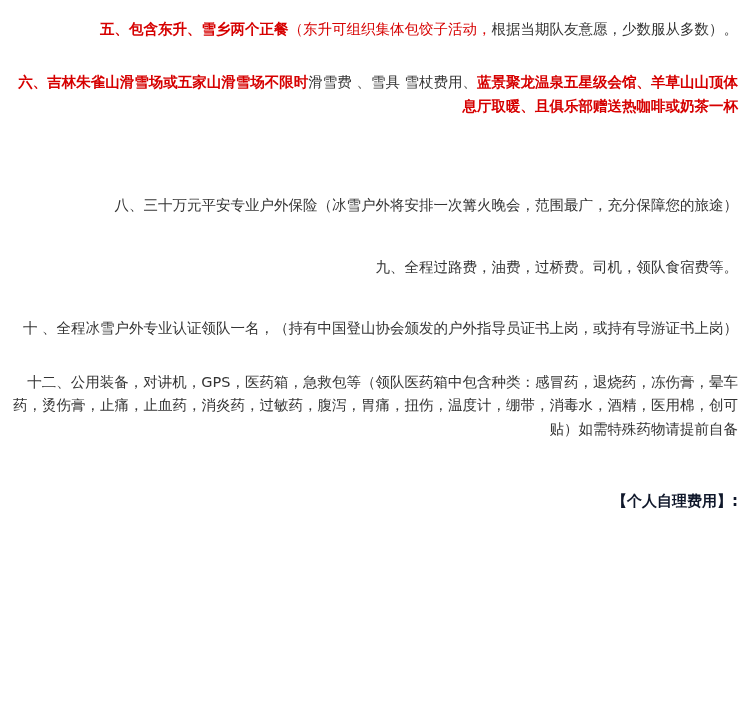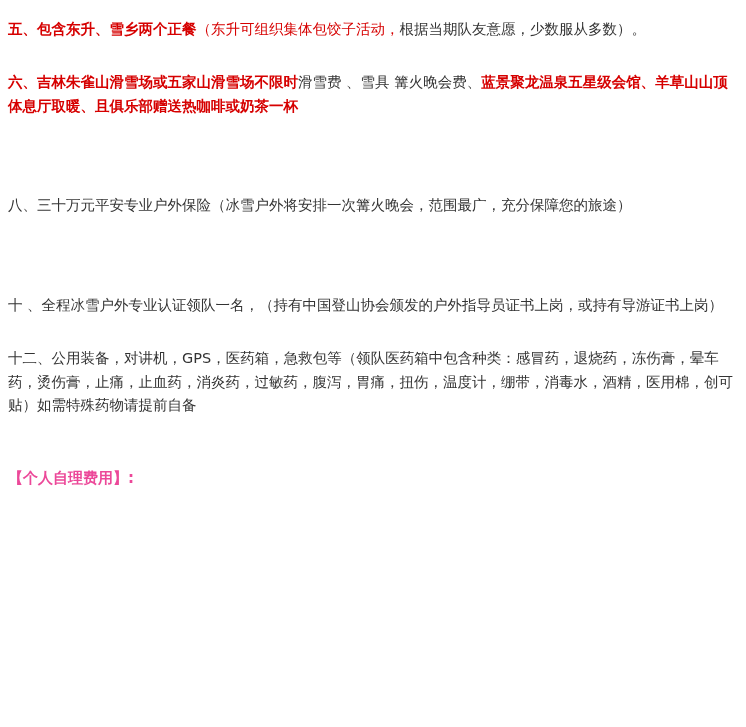--- a/index.html
+++ b/index.html
@@ -12,69 +12,73 @@
     height: 727px;
     overflow: hidden;
     font-family: "DejaVu Sans", "Liberation Sans", sans-serif;
     color: #333333;
   }
   .page {
     position: relative;
     width: 746px;
     padding: 0;
     box-sizing: border-box;
+    text-align: right;
   }
   .para {
     font-size: 14.5px;
     line-height: 1.62;
     padding: 0 8px 0 8px;
     margin: 0;
   }
   .blk { color: #333333; }
   .red { color: #d60000; }
   .bold { font-weight: bold; }
   .gap-18 { height: 18px; }
   .gap-30 { height: 30px; }
   .gap-38 { height: 38px; }
   .gap-48 { height: 48px; }
   .heading-red {
     font-size: 15px;
     font-weight: bold;
-    color: #ec4899;
+    color: #0f172a;
     line-height: 1.7;
   }
 </style>
 </head>
 <body>
 
 <div class="page">
 
   <div class="gap-18"></div>
 
   <p class="para">
     <span class="red bold">五、</span><span class="red bold">包含东升、雪乡两个正餐</span><span class="red">（东升可组织集体包饺子活动，</span><span class="blk">根据当期队友意愿，少数服从多数）。</span>
   </p>
 
   <div class="gap-30"></div>
 
   <p class="para">
-    <span class="red bold">六、</span><span class="red bold">吉林朱雀山滑雪场或五家山滑雪场不限时</span><span class="blk">滑雪费 、雪具 篝火晚会费、</span><span class="red bold">蓝景聚龙温泉五星级会馆、羊草山山顶体息厅取暖、且俱乐部赠送热咖啡或奶茶一杯</span>
+    <span class="red bold">六、</span><span class="red bold">吉林朱雀山滑雪场或五家山滑雪场不限时</span><span class="blk">滑雪费 、雪具 雪杖费用、</span><span class="red bold">蓝景聚龙温泉五星级会馆、羊草山山顶体息厅取暖、且俱乐部赠送热咖啡或奶茶一杯</span>
   </p>
 
   <div class="gap-38"></div>
 
 
   <div class="gap-38"></div>
 
   <p class="para">
     <span class="blk">八、三十万元平安专业户外保险（冰雪户外将安排一次篝火晚会，范围最广，充分保障您的旅途）</span>
   </p>
 
   <div class="gap-38"></div>
 
+  <p class="para">
+    <span class="blk">九、全程过路费，油费，过桥费。司机，领队食宿费等。</span>
+  </p>
 
   <div class="gap-38"></div>
 
   <p class="para">
     <span class="blk">十 、全程冰雪户外专业认证领队一名，（持有中国登山协会颁发的户外指导员证书上岗，或持有导游证书上岗）</span>
   </p>
 
   <div class="gap-30"></div>
 
   <p class="para">

